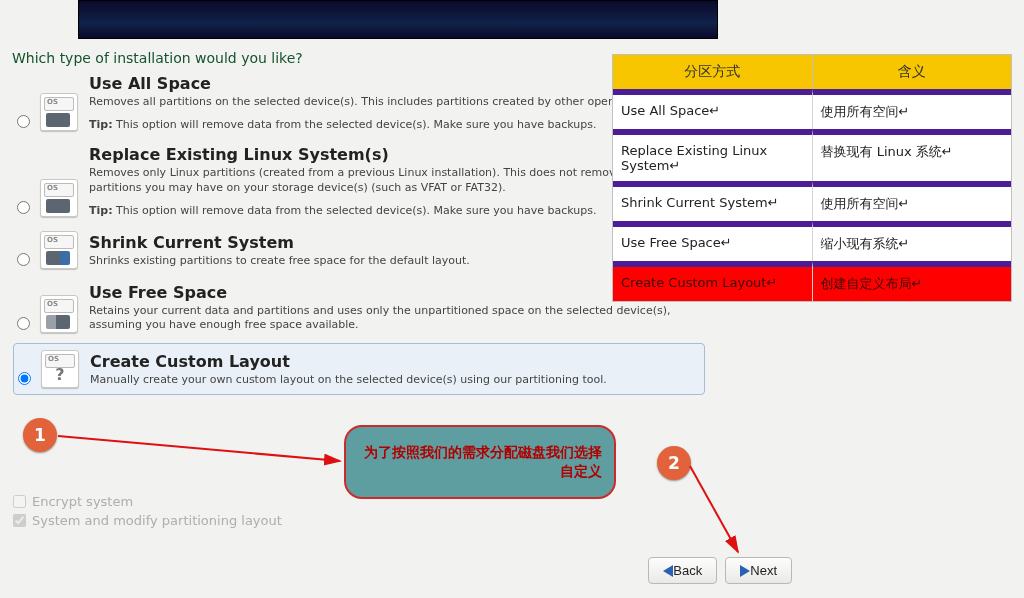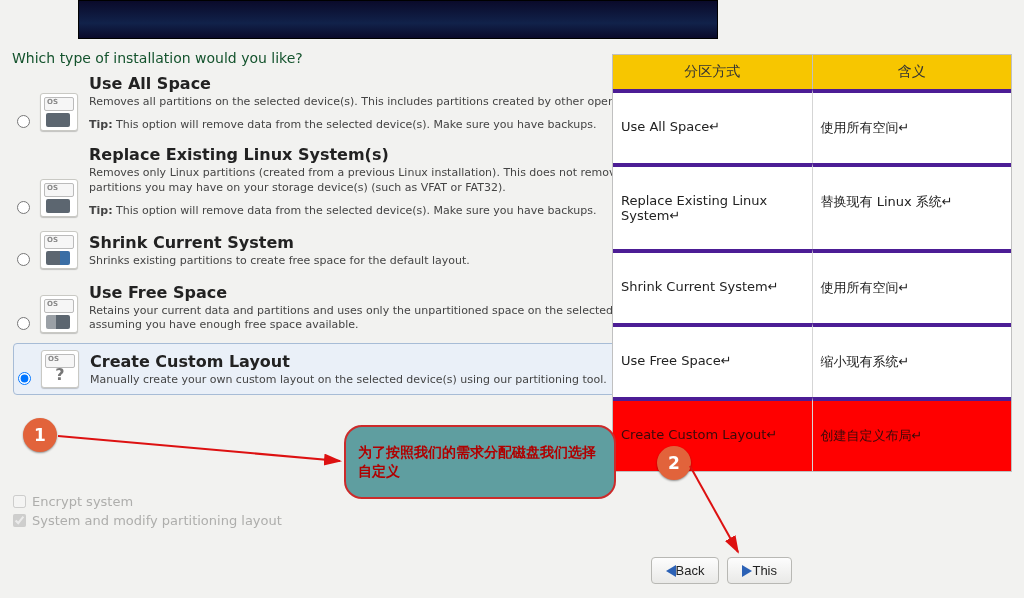--- a/index.html
+++ b/index.html
@@ -29,28 +29,28 @@
 .cb-row input{margin:0 6px 0 0}
 .btnbar{position:absolute;right:232px;bottom:14px;display:flex;gap:8px}
 .btn{display:inline-flex;align-items:center;gap:0;padding:5px 14px;font-size:13px;background:linear-gradient(#fdfdfd,#e9e9e7);border:1px solid #b8b8b4;border-radius:4px;color:#222;cursor:pointer}
 .arrow-left{width:0;height:0;border-top:6px solid transparent;border-bottom:6px solid transparent;border-right:10px solid #2b61b5}
 .arrow-right{width:0;height:0;border-top:6px solid transparent;border-bottom:6px solid transparent;border-left:10px solid #2b61b5}
 
 .ref-table{position:absolute;left:612px;top:54px;width:398px;border:1px solid #c0c0c0;background:#fff;font-size:13px}
 .ref-table .row{display:flex}
 .ref-table .hcell{flex:1;background:#f7c600;text-align:center;padding:8px 4px;font-size:14px;border-right:1px solid #c0c0c0}
 .ref-table .hcell:last-child{border-right:none}
-.ref-table .cell{flex:1;padding:26px 8px;border-top:4px solid #4c1d95;border-right:1px solid #d5d5d5;color:#222}
+.ref-table .cell{flex:1;padding:8px 8px;border-top:6px solid #4c1d95;border-right:1px solid #d5d5d5;color:#222}
 .ref-table .cell:last-child{border-right:none}
 .ref-table .row.hl .cell{background:#ff0000;color:#3a0a0a}
 
 .num-badge{position:absolute;width:34px;height:34px;border-radius:50%;background:#e2633b;color:#fff;font-weight:bold;font-size:17px;display:flex;align-items:center;justify-content:center;box-shadow:0 1px 2px rgba(0,0,0,.4)}
 .badge1{left:23px;top:418px}
 .badge2{left:657px;top:446px}
-.callout{position:absolute;left:344px;top:425px;width:244px;padding:16px 12px;background:#5F9EA0;border:2px solid #cc2b2b;border-radius:18px;text-align:left;color:#b00000;font-size:14px;font-weight:bold;line-height:1.35}
+.callout{position:absolute;left:344px;top:425px;width:244px;padding:16px 12px;background:#5F9EA0;border:2px solid #cc2b2b;border-radius:18px;text-align:right;color:#b00000;font-size:14px;font-weight:bold;line-height:1.35}
 svg.arrows{position:absolute;left:0;top:0;width:1024px;height:598px;pointer-events:none}
 </style>
 </head>
 <body>
 
 <div class="page">
   <div class="banner"></div>
   <div class="question">Which type of installation would you like?</div>
 
   <div class="options">
@@ -138,21 +138,21 @@
       </label>
   </div>
 
   <div class="btnbar">
     <button class="btn">
         <span class="arrow-left"></span>
         <span>Back</span>
       </button>
     <button class="btn">
         <span class="arrow-right"></span>
-        <span>This</span>
+        <span>Next</span>
       </button>
   </div>
 
   <div class="ref-table">
     <div class="row">
       <div class="hcell">分区方式</div>
       <div class="hcell">含义</div>
     </div>
     <div class="row">
         <div class="cell">Use All Space↵</div>

